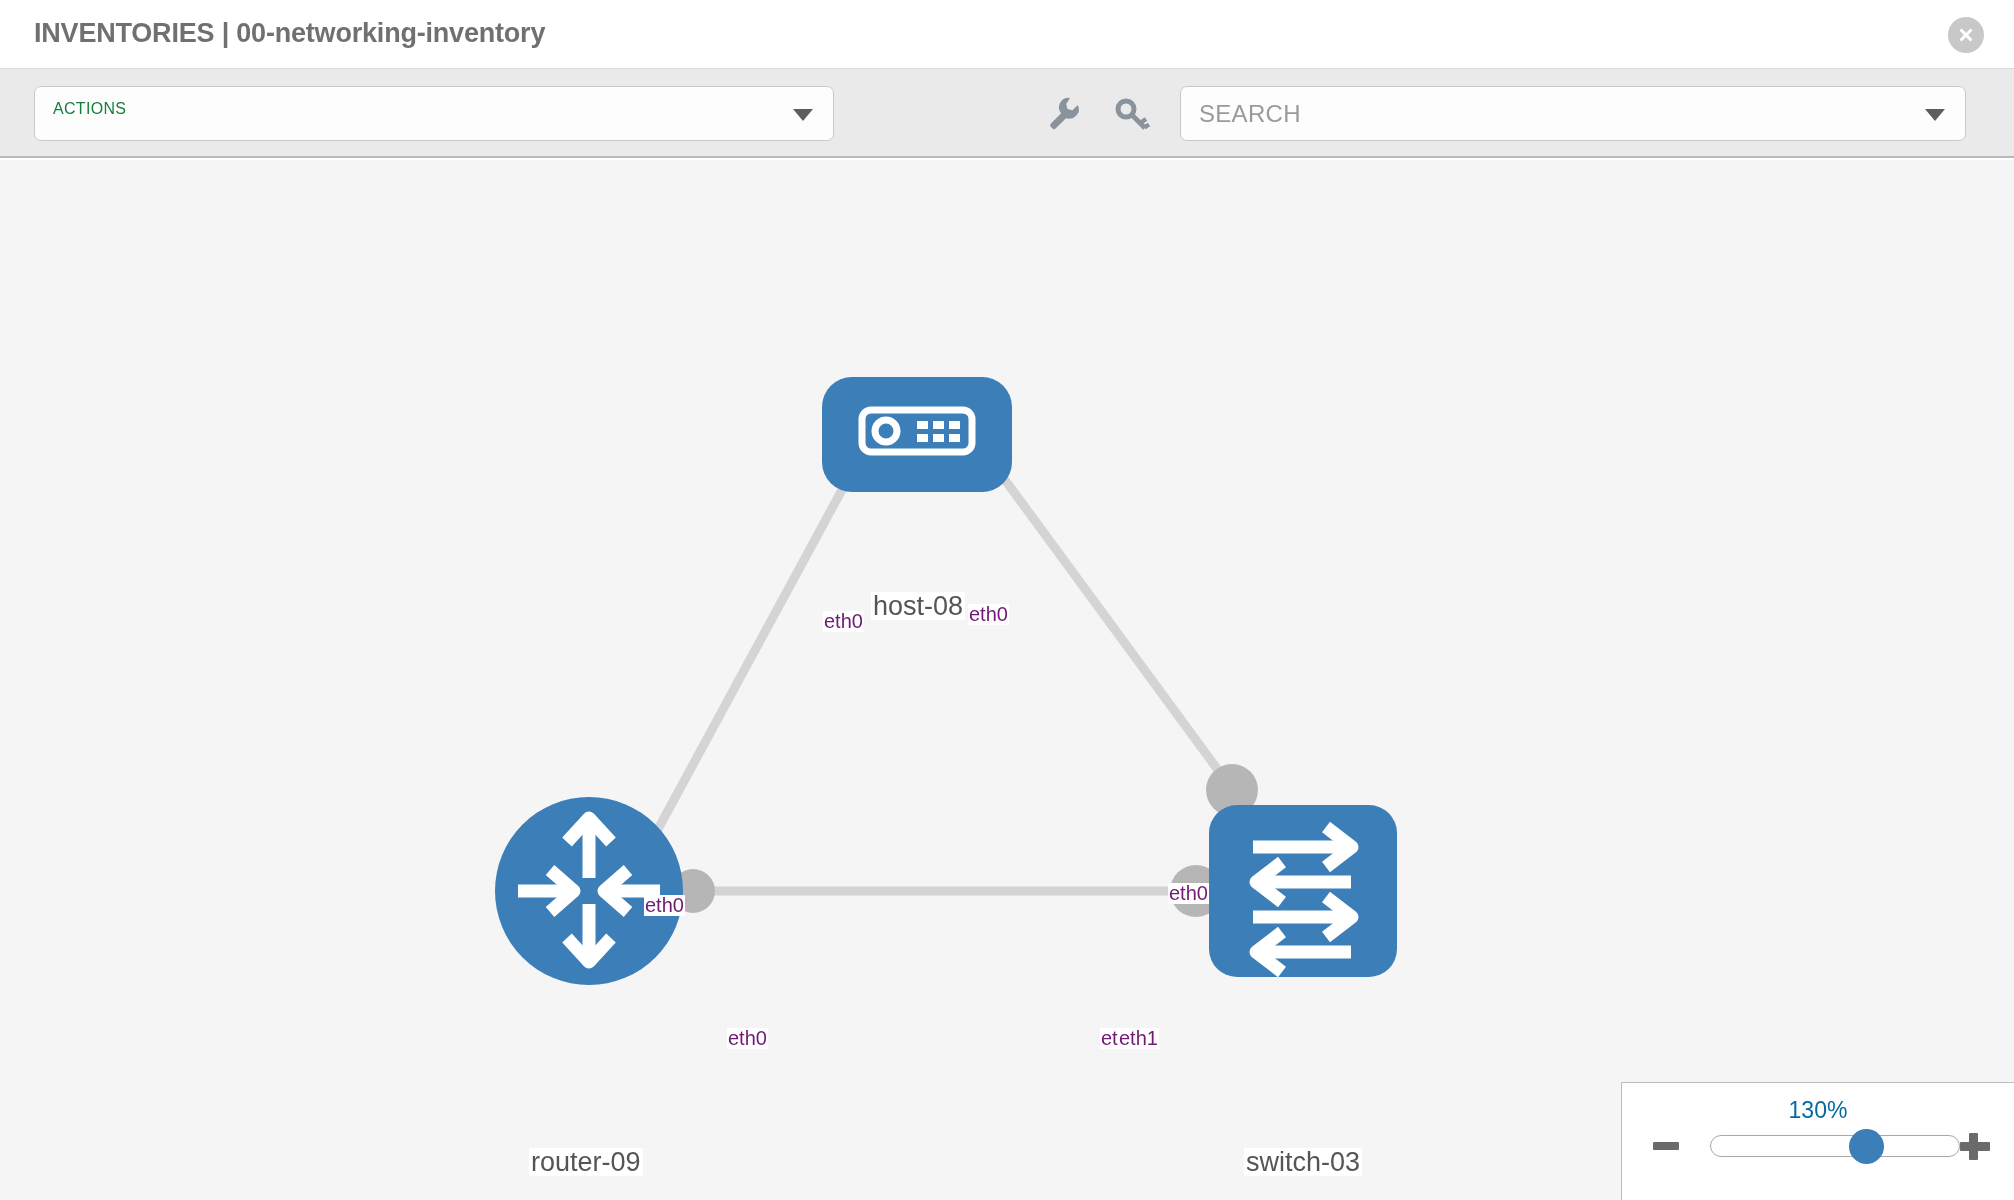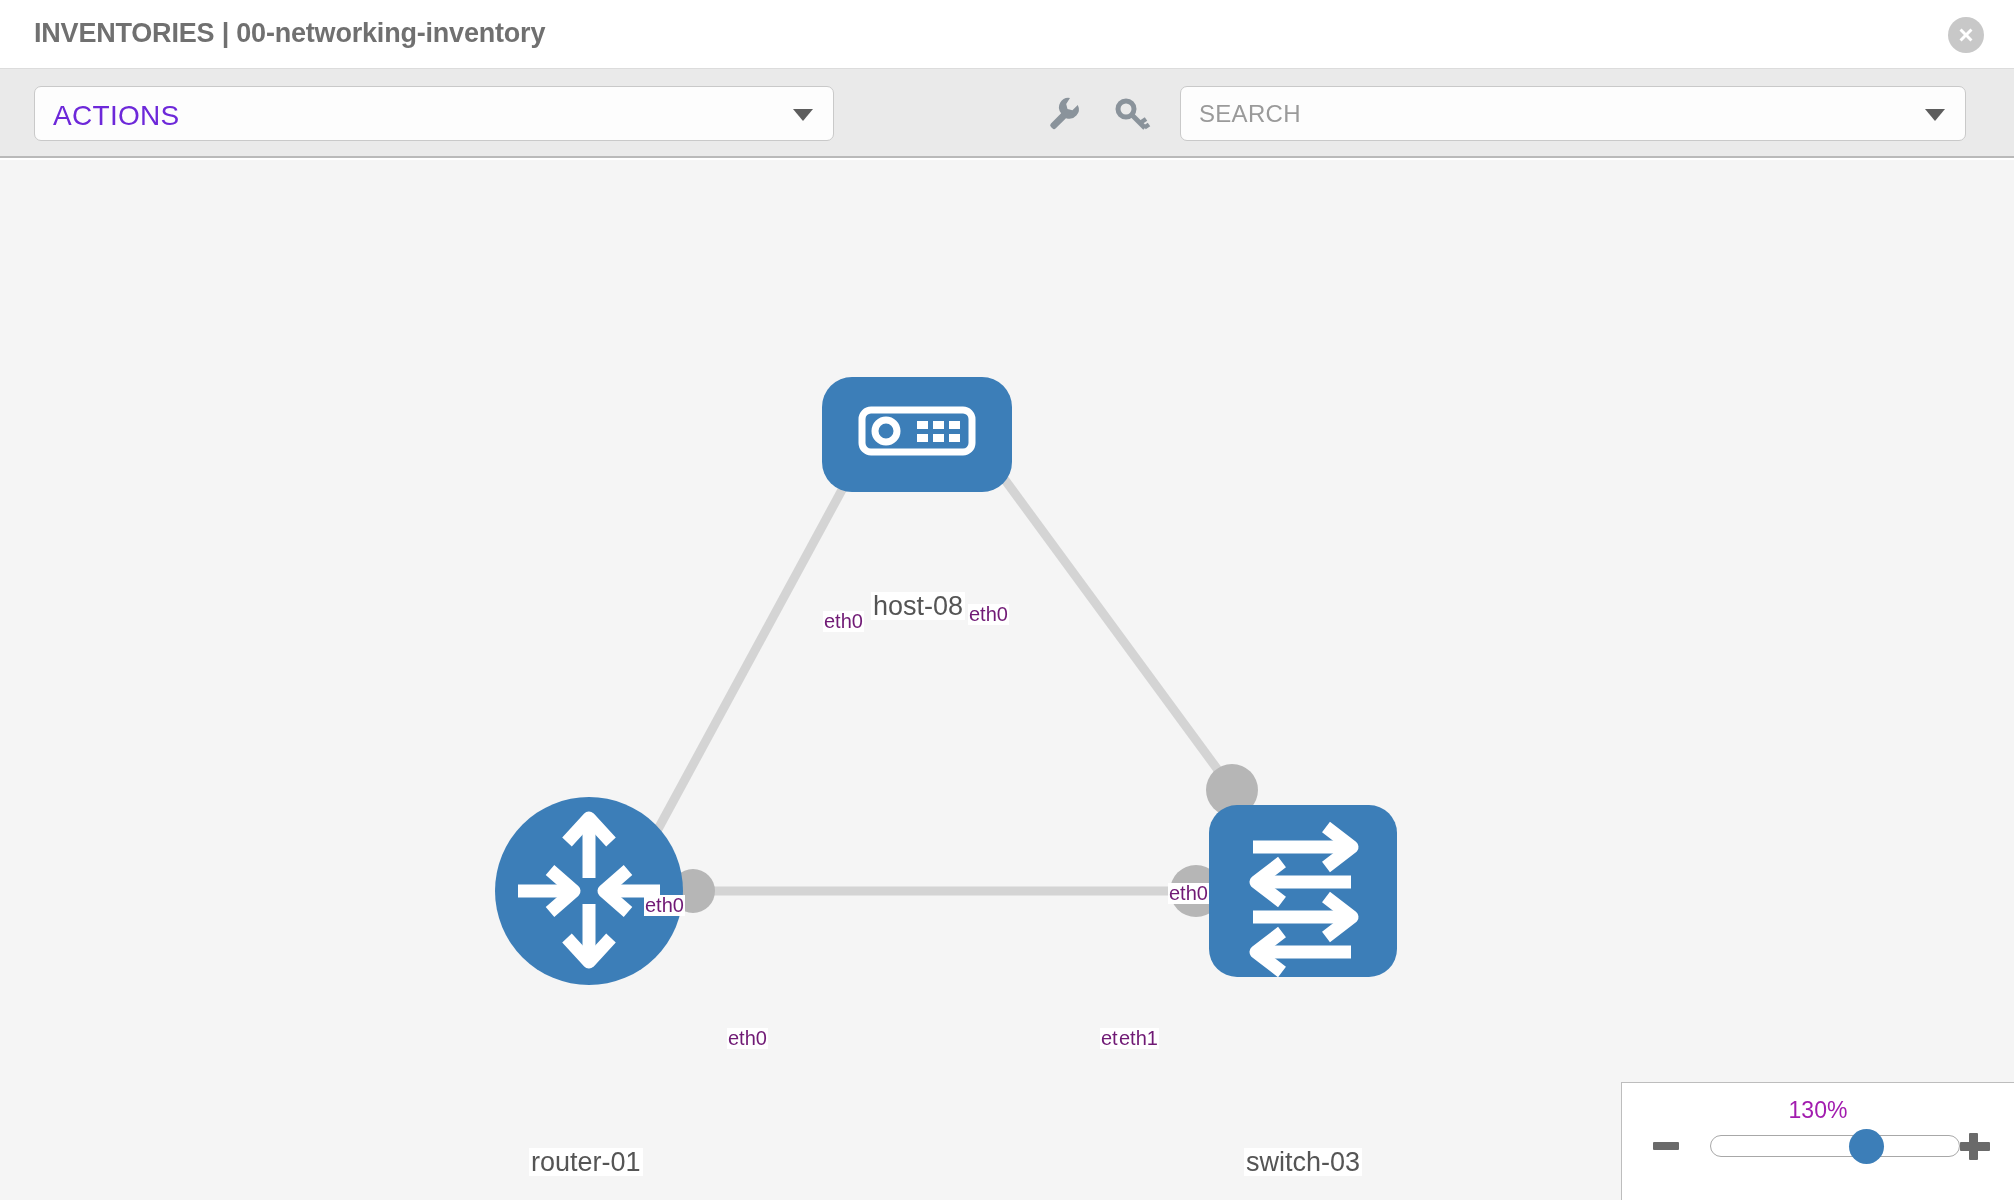--- a/index.html
+++ b/index.html
@@ -72,22 +72,22 @@
     height: 55px;
     background: #fdfdfd;
     border: 1px solid #c9c9c9;
     border-radius: 7px;
     cursor: pointer;
   }
   .actions-select .label {
     position: absolute;
     left: 18px;
     top: 13px;
-    font-size: 28px;
-    color: #6d28d9;
+    font-size: 16px;
+    color: #15803d;
     letter-spacing: 0.3px;
     font-stretch: condensed;
   }
   .caret {
     position: absolute;
     right: 20px;
     top: 22px;
     width: 0; height: 0;
     border-left: 10px solid transparent;
     border-right: 10px solid transparent;
@@ -167,21 +167,21 @@
     border: 1px solid #bdbdbd;
     border-right: none;
     border-bottom: none;
   }
   .zoom-value {
     position: absolute;
     left: 0; right: 0;
     top: 14px;
     text-align: center;
     font-size: 23px;
-    color: #a21caf;
+    color: #0369a1;
   }
   .zoom-minus, .zoom-plus {
     position: absolute;
     top: 46px;
     width: 34px;
     height: 34px;
     cursor: pointer;
   }
   .zoom-minus { left: 28px; }
   .zoom-plus  { right: 22px; }
@@ -327,21 +327,21 @@
           <line x1="1253" y1="757" x2="1345" y2="757"></line>
           <polyline points="1326,737 1352,757 1326,777" stroke-linejoin="round"></polyline>
 
           <line x1="1351" y1="792" x2="1263" y2="792"></line>
           <polyline points="1282,772 1256,792 1282,812" stroke-linejoin="round"></polyline>
         </g>
       </g>
     </svg>
 
     <div class="nodelabel" style="left:871px; top:432px;">host-08</div>
-    <div class="nodelabel" style="left:529px; top:988px;">router-01</div>
+    <div class="nodelabel" style="left:529px; top:988px;">router-09</div>
     <div class="nodelabel" style="left:1244px; top:988px;">switch-03</div>
 
     <div class="iflabel" style="left:823px; top:451px;">eth0</div>
     <div class="iflabel" style="left:968px; top:444px;">eth0</div>
     <div class="iflabel" style="left:644px; top:735px;">eth0</div>
     <div class="iflabel" style="left:1168px; top:723px;">eth0</div>
     <div class="iflabel" style="left:727px; top:868px;">eth0</div>
     <div class="iflabel" style="left:1100px; top:868px;">etl</div>
     <div class="iflabel" style="left:1118px; top:868px;text-align:center;">eth1</div>
   </div>

